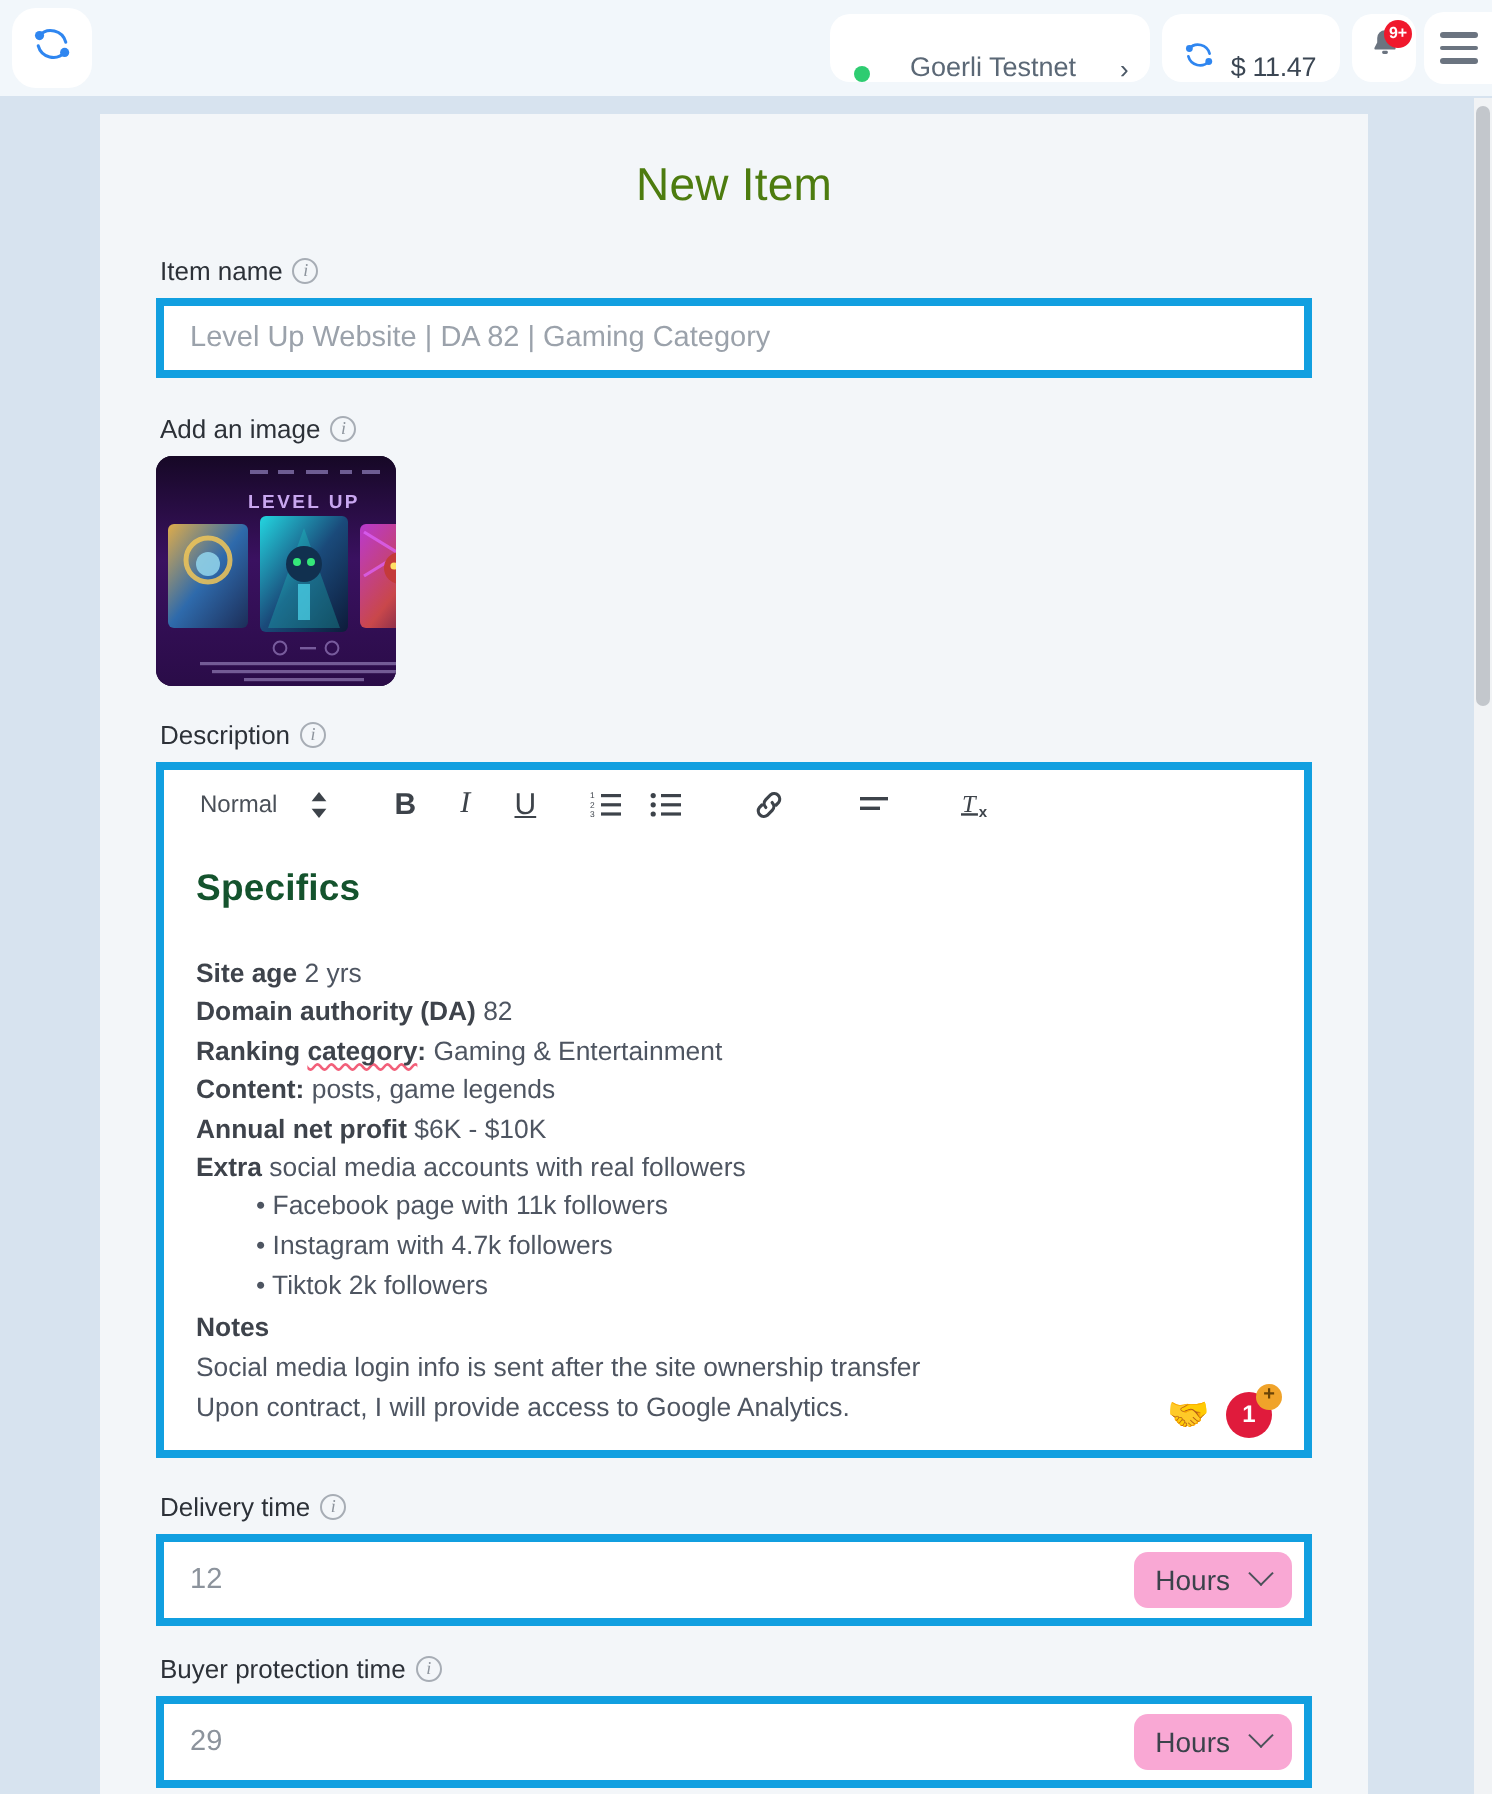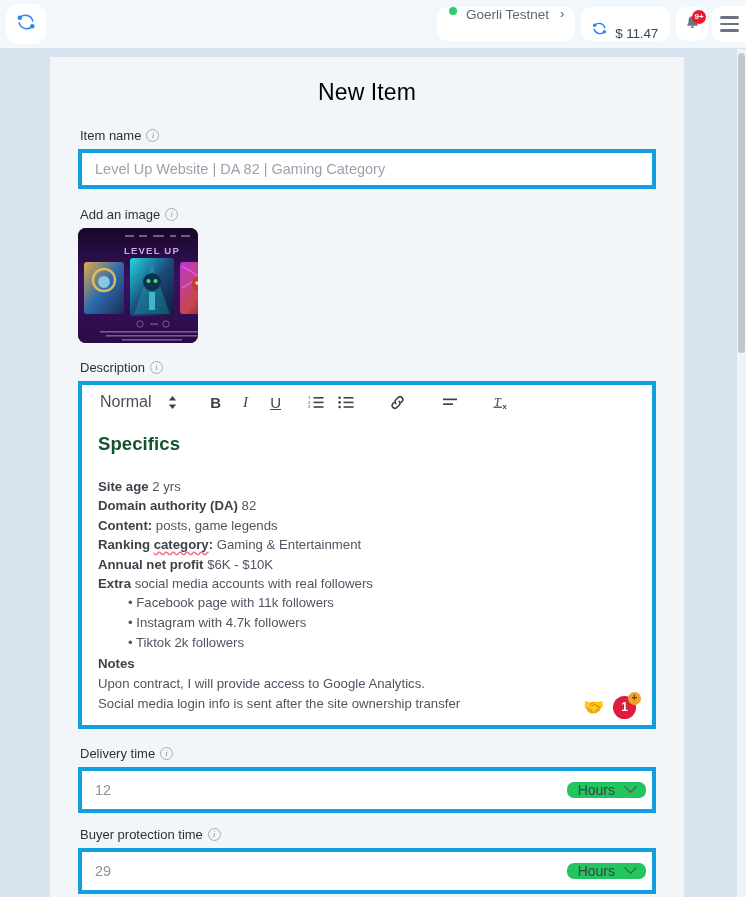--- a/index.html
+++ b/index.html
@@ -39,23 +39,23 @@
     flex: 0 0 auto;
   }
 
   .spacer { flex: 1 1 auto; }
 
   .network-pill {
     height: 34px;
     background: #ffffff;
     border-radius: 10px;
     display: flex;
-    align-items: flex-start;
+    align-items: flex-end;
     padding: 0 11px 0 12px;
-    gap: 9px;
+    gap: 20px;
     margin-right: 6px;
   }
   .net-dot {
     width: 8px; height: 8px;
     border-radius: 50%;
     background: #2ecc71;
     flex: 0 0 auto;
   }
   .net-label {
     font-size: 13.5px;
@@ -144,21 +144,21 @@
     left: 50px;
     width: 634px;
     min-height: 880px;
     background: #f3f6f9;
     padding: 14px 28px 0 28px;
   }
 
   h1#title {
     font-size: 23px;
     font-weight: normal;
-    color: #000000;
+    color: #4d7c0f;
     text-align: center;
     margin: 8px 0 22px 0;
     letter-spacing: 0.1px;
   }
 
   
   .field-label {
     display: flex;
     align-items: center;
     gap: 5px;
@@ -222,21 +222,21 @@
     display: flex;
     align-items: center;
     padding: 0 12px;
     gap: 0;
     color: #3d434a;
   }
   .tb-normal {
     display: flex;
     align-items: center;
     gap: 16px;
-    font-size: 16px;
+    font-size: 12px;
     color: #4a5058;
     margin-right: 24px;
     margin-left: 6px;
   }
   .updown {
     display: flex;
     flex-direction: column;
     align-items: center;
     gap: 2px;
     line-height: 0;
@@ -334,22 +334,22 @@
     display: flex;
     align-items: center;
     padding: 0 6px 0 13px;
   }
   .time-value {
     flex: 1 1 auto;
     font-size: 14.5px;
     color: #8c939c;
   }
   .unit-select {
-    height: 16px;
-    background: #22c55e;
+    height: 28px;
+    background: #f9a8d4;
     border-radius: 7px;
     display: flex;
     align-items: center;
     gap: 11px;
     padding: 0 11px;
   }
   .unit-label {
     font-size: 14px;
     color: #3b424b;
   }
@@ -583,39 +583,39 @@
         <div id="editor-body">
           <h2>Specifics</h2>
 
           <div class="spec-line">
             <b>Site age</b><span> 2 yrs</span>
           </div>
           <div class="spec-line">
             <b>Domain authority (DA)</b><span> 82</span>
           </div>
           <div class="spec-line">
+            <b>Ranking </b><b class="misspelled">category</b><b>:</b><span> Gaming &amp; Entertainment</span>
+          </div>
+          <div class="spec-line">
             <b>Content:</b><span> posts, game legends</span>
-          </div>
-          <div class="spec-line">
-            <b>Ranking </b><b class="misspelled">category</b><b>:</b><span> Gaming &amp; Entertainment</span>
           </div>
           <div class="spec-line">
             <b>Annual net profit</b><span> $6K - $10K</span>
           </div>
           <div class="spec-line">
             <b>Extra</b><span> social media accounts with real followers</span>
           </div>
 
           <div class="bullet-line">• <span>Facebook page with 11k followers</span></div>
           <div class="bullet-line">• <span>Instagram with 4.7k followers</span></div>
           <div class="bullet-line">• <span>Tiktok 2k followers</span></div>
 
           <div class="notes-head">Notes</div>
+          <div class="note-line">Social media login info is sent after the site ownership transfer</div>
           <div class="note-line">Upon contract, I will provide access to Google Analytics.</div>
-          <div class="note-line">Social media login info is sent after the site ownership transfer</div>
 
           <div id="editor-badges">
             <span class="handshake">🤝</span>
             <span class="count-badge">
               <span>1</span>
               <span class="plus">+</span>
             </span>
           </div>
         </div>
       </div>

